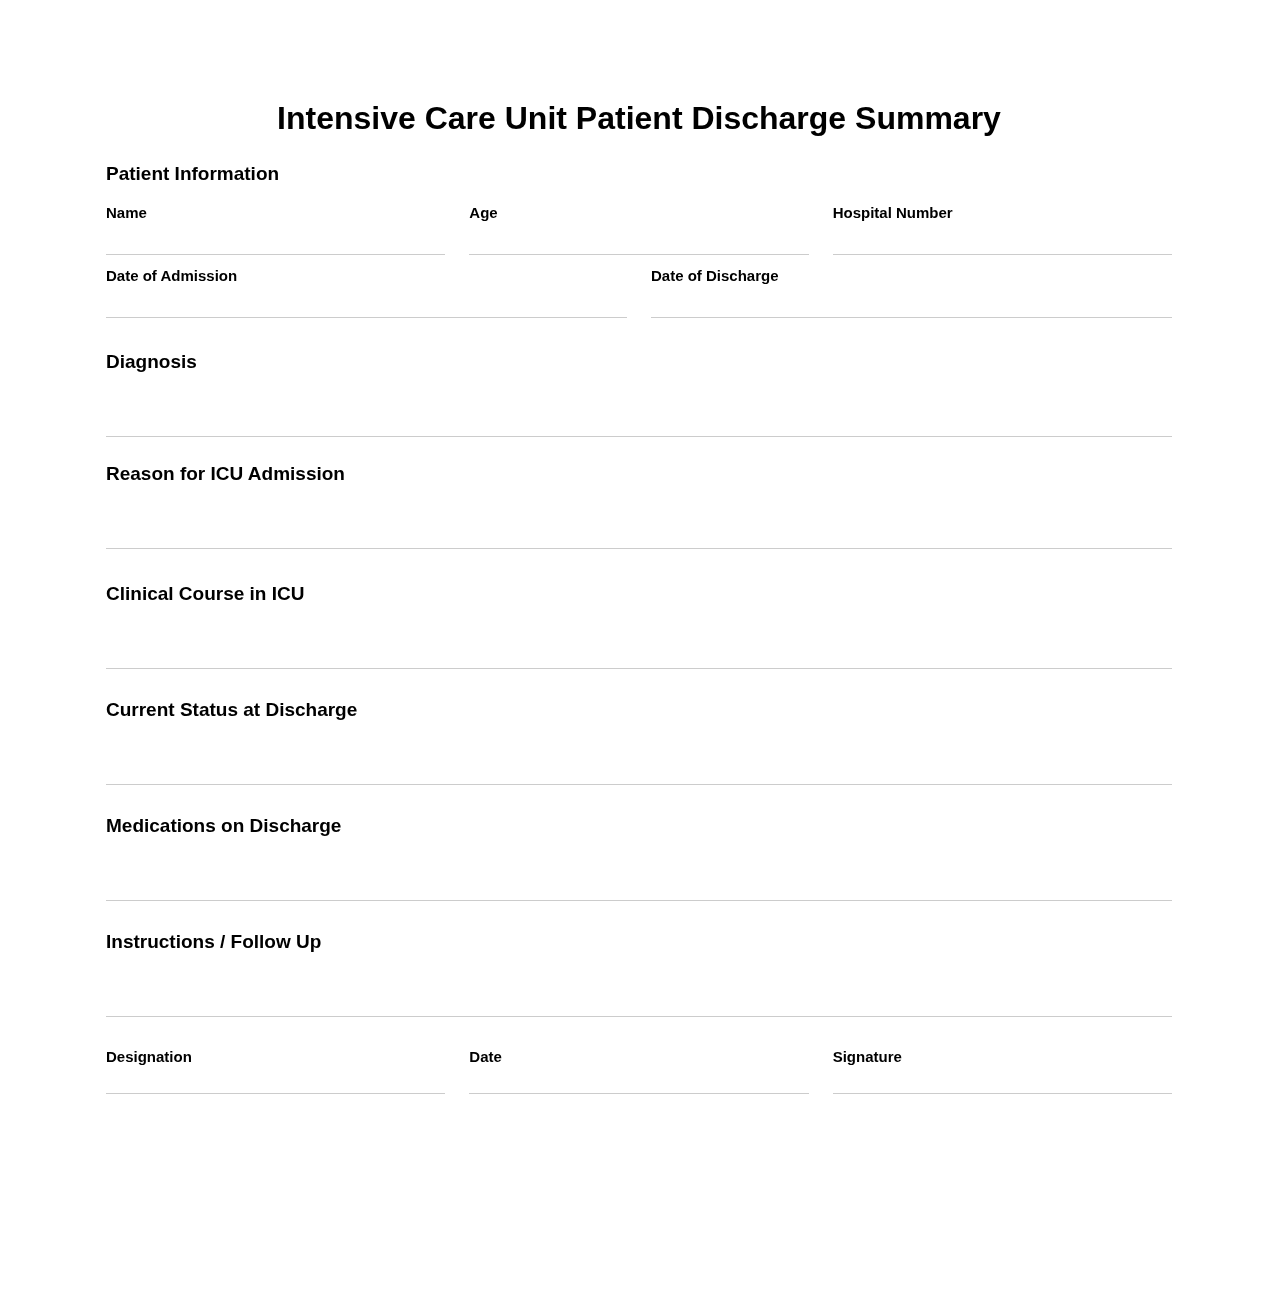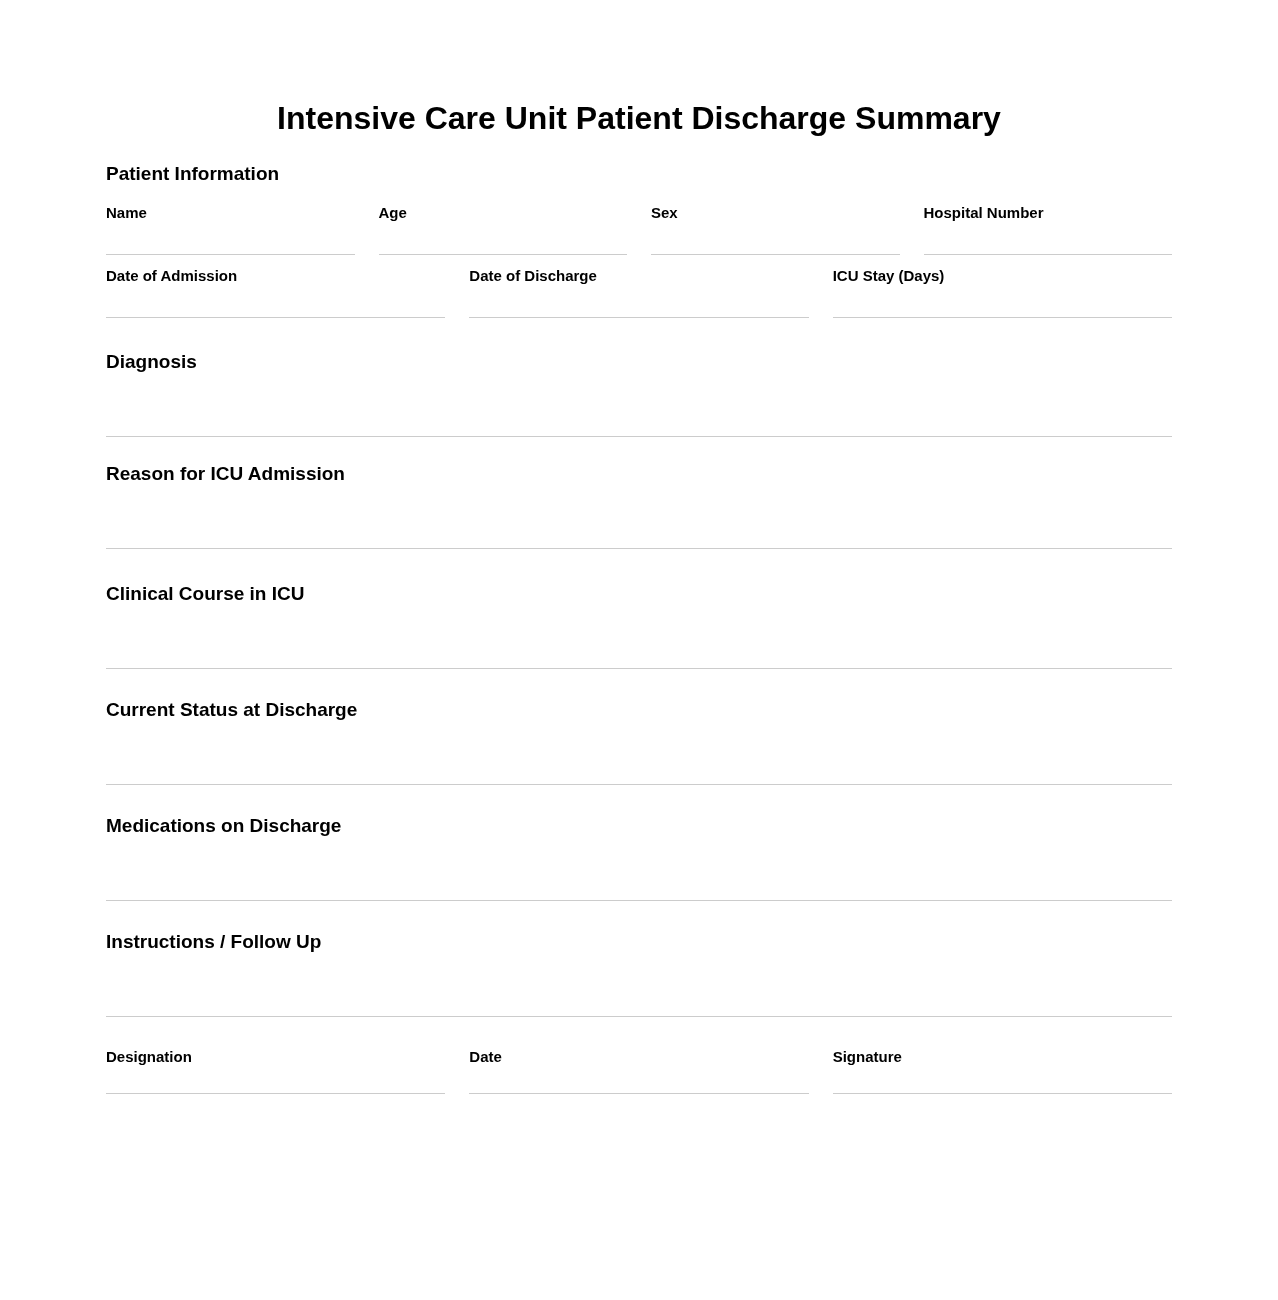--- a/index.html
+++ b/index.html
@@ -26,40 +26,32 @@
   <div class="row" style="top:203px;">
     <div class="field">
       <span class="lbl">Name</span>
       <div class="line"></div>
     </div>
     <div class="field">
       <span class="lbl">Age</span>
       <div class="line"></div>
     </div>
     <div class="field">
-      <span class="lbl">Sex</span>
-      <div class="line"></div>
-    </div>
-    <div class="field">
       <span class="lbl">Hospital Number</span>
       <div class="line"></div>
     </div>
   </div>
 
   <div class="row" style="top:266px;">
     <div class="field">
       <span class="lbl">Date of Admission</span>
       <div class="line"></div>
     </div>
     <div class="field">
       <span class="lbl">Date of Discharge</span>
-      <div class="line"></div>
-    </div>
-    <div class="field">
-      <span class="lbl">ICU Stay (Days)</span>
       <div class="line"></div>
     </div>
   </div>
 
   <div class="section" style="top:350px; height:87px;">
     <div class="area"></div>
     <div class="sec-title">Diagnosis</div>
   </div>
 
   <div class="section" style="top:462px; height:87px;">

